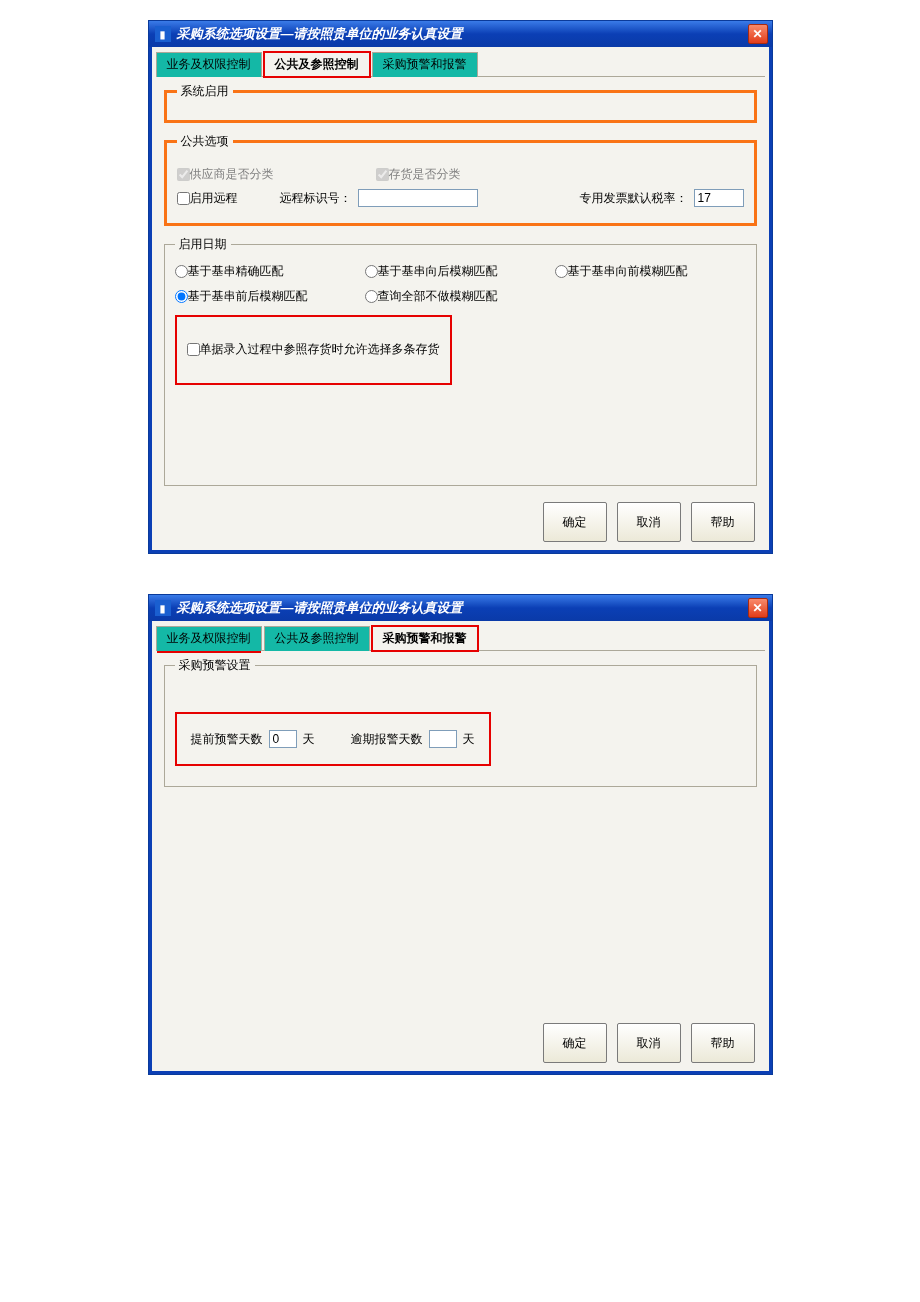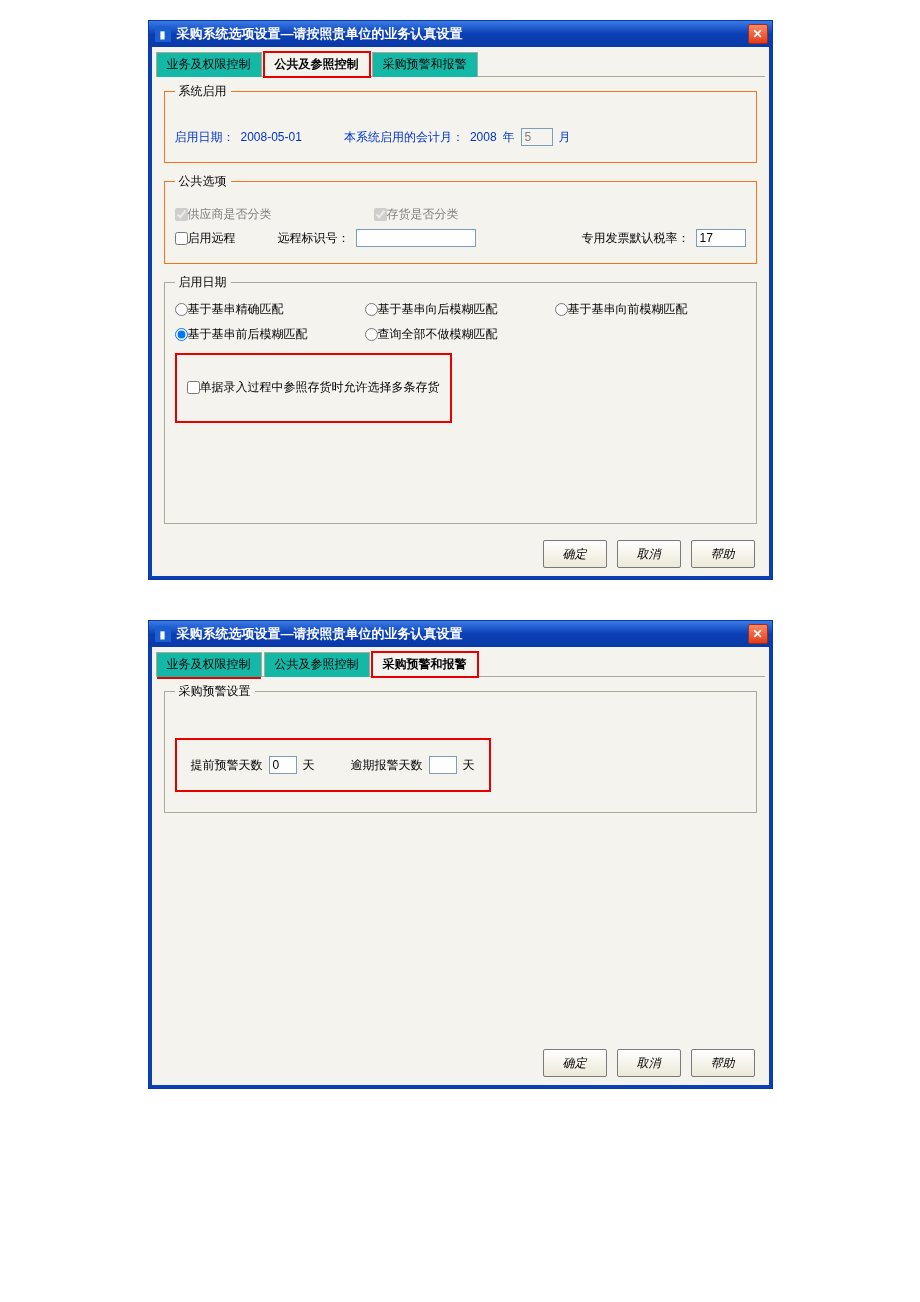--- a/index.html
+++ b/index.html
@@ -26,21 +26,21 @@
       font-size: 13px;
     }
     .titlebar .app-icon {
       width: 16px; height: 16px;
       margin-right: 6px;
       display: inline-flex; align-items: center; justify-content: center;
       background: #1a5fd0;
       color: #fff;
       font-size: 10px;
     }
-    .titlebar .title-text { flex: 1; }
+    .titlebar .title-text { flex: 1; font-style: italic; }
     .close-btn {
       width: 20px; height: 20px;
       background: linear-gradient(to bottom, #f98a6a, #e23c1a);
       border: 1px solid #a82a10;
       border-radius: 2px;
       color: #fff;
       display: flex; align-items: center; justify-content: center;
       font-weight: bold;
       font-size: 12px;
       cursor: pointer;
@@ -77,21 +77,21 @@
       outline: 2px solid #e60000;
       outline-offset: -1px;
     }
     fieldset {
       border: 1px solid #aca899;
       margin: 0 8px 10px 8px;
       padding: 10px 10px 10px 10px;
       position: relative;
     }
     fieldset.redborder {
-      border: 1px solid #f97316;
+      border: 3px solid #f97316;
     }
     legend {
       padding: 0 4px;
       color: #000;
       font-size: 12px;
     }
     .row {
       display: flex;
       align-items: center;
       gap: 6px;
@@ -120,27 +120,26 @@
       display: inline-block;
     }
     .button-row {
       display: flex;
       justify-content: flex-end;
       gap: 10px;
       padding: 6px 10px 0 0;
     }
     .btn {
       min-width: 64px;
-      height: 28px;
+      height: 40px;
       background: linear-gradient(to bottom, #ffffff, #ece9d8);
       border: 1px solid #7a7a7a;
       border-radius: 2px;
       cursor: pointer;
       font-size: 12px;
-      font-style: italic;
     }
     .radio-grid {
       display: grid;
       grid-template-columns: 190px 190px 190px;
       row-gap: 8px;
     }
     .inner-redbox {
       border: 2px solid #e60000;
       padding: 24px 10px;
       margin-top: 10px;
@@ -168,30 +167,20 @@
   </div>
   <div class="client">
     <div class="tabs">
       <div class="tab">业务及权限控制</div>
       <div class="tab active redbox">公共及参照控制</div>
       <div class="tab">采购预警和报警</div>
     </div>
 
     <fieldset class="redborder">
       <legend>系统启用</legend>
-      <div class="row blue-text" style="margin-top:18px;">
-        <span>启用日期：</span>
-        <span>2008-05-01</span>
-        <span style="width:30px;"></span>
-        <span>本系统启用的会计月：</span>
-        <span>2008</span>
-        <span>年</span>
-        <input type="text" style="width: 32px;" disabled="" value="5">
-        <span>月</span>
-      </div>
     </fieldset>
 
     <fieldset class="redborder">
       <legend>公共选项</legend>
       <div class="row">
         <label class="checkbox gray-text">
           <input type="checkbox" checked="" disabled="" style="">
           <span>供应商是否分类</span>
         </label>
         <span style="width:90px;"></span>

